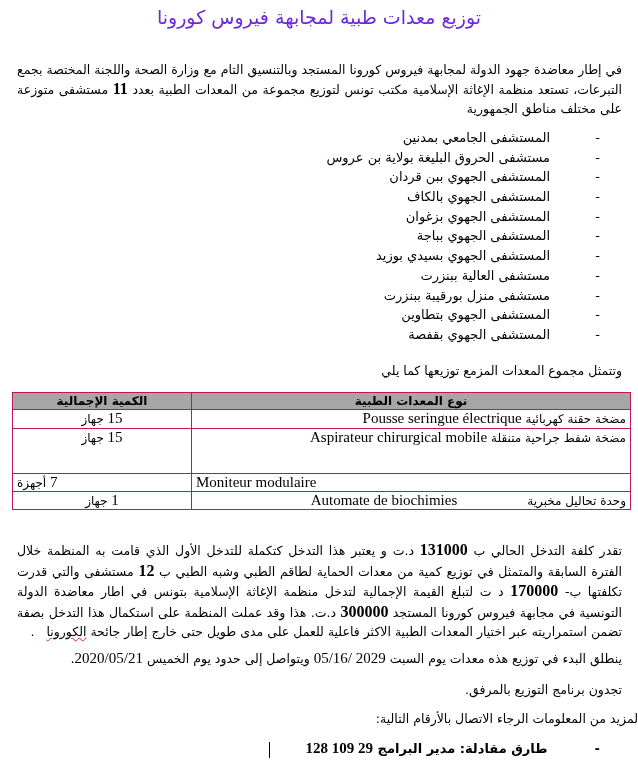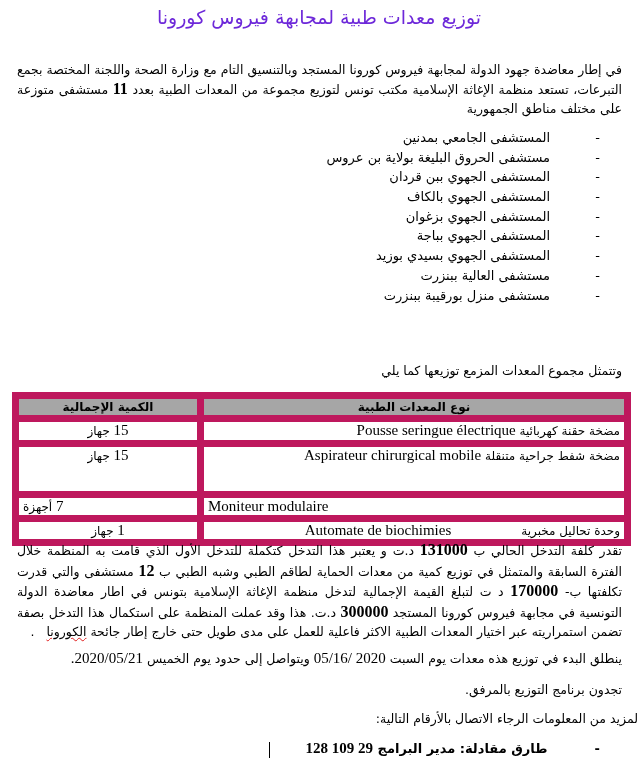--- a/index.html
+++ b/index.html
@@ -24,21 +24,21 @@
   #hospitals li { height: 19.7px; line-height: 19.7px; white-space: nowrap; }
   #hospitals li .dash { display: inline-block; width: 30px; text-align: right; }
   #hospitals li .txt { padding-right: 20px; }
   #equip-intro {
     position: absolute; top: 363px; right: 16px; width: 500px; font-size: 12.5px;
   }
   #equip-table {
     position: absolute; top: 392px; left: 12px; width: 619px;
     border-collapse: collapse; direction: rtl; font-size: 12.5px;
   }
-  #equip-table th, #equip-table td { border: 7px solid #be185d; padding: 0 4px; }
+  #equip-table th, #equip-table td { border: 1px solid #be185d; padding: 0 4px; }
   #equip-table th {
     background: #a6a6a6; font-weight: bold; height: 16px; font-size: 12px;
   }
   #equip-table td.qty { width: 170px; text-align: center; vertical-align: top; font-family: "Liberation Serif", serif; font-size: 15px; margin-top: 48px; }
   #equip-table td.qty .u { font-family: "DejaVu Sans", sans-serif; font-size: 12px; }
   #equip-table td.name { vertical-align: top; font-size: 12px; }
   #equip-table td.name .fr { font-family: "Liberation Serif", serif; font-size: 15px; }
   #equip-table tr.r1 td { height: 18px; }
   #equip-table tr.r2 td { height: 44px; }
   #equip-table tr.r3 td { height: 17px; text-align: left; }
@@ -76,20 +76,22 @@
 <ul id="hospitals" class="rtl">
   <li><span class="dash">-</span><span class="txt">المستشفى الجامعي بمدنين</span></li>
   <li><span class="dash">-</span><span class="txt">مستشفى الحروق البليغة بولاية بن عروس</span></li>
   <li><span class="dash">-</span><span class="txt">المستشفى الجهوي ببن قردان</span></li>
   <li><span class="dash">-</span><span class="txt">المستشفى الجهوي بالكاف</span></li>
   <li><span class="dash">-</span><span class="txt">المستشفى الجهوي بزغوان</span></li>
   <li><span class="dash">-</span><span class="txt">المستشفى الجهوي بباجة</span></li>
   <li><span class="dash">-</span><span class="txt">المستشفى الجهوي بسيدي بوزيد</span></li>
   <li><span class="dash">-</span><span class="txt">مستشفى العالية ببنزرت</span></li>
   <li><span class="dash">-</span><span class="txt">مستشفى منزل بورقيبة ببنزرت</span></li>
+  <li><span class="dash">-</span><span class="txt">المستشفى الجهوي بتطاوين</span></li>
+  <li><span class="dash">-</span><span class="txt">المستشفى الجهوي بقفصة</span></li>
 </ul>
 
 <div id="equip-intro" class="rtl">وتتمثل مجموع المعدات المزمع توزيعها كما يلي</div>
 
 <table id="equip-table">
   <thead>
     <tr>
       <th>نوع المعدات الطبية</th>
       <th>الكمية الإجمالية</th>
     </tr>
@@ -123,21 +125,21 @@
   <b>170000</b>
   <span>د ت لتبلغ القيمة الإجمالية لتدخل منظمة الإغاثة الإسلامية بتونس في اطار معاضدة الدولة التونسية في مجابهة فيروس كورونا المستجد</span>
   <b>300000</b>
   <span>د.ت. هذا وقد عملت المنظمة على استكمال هذا التدخل بصفة تضمن استمراريته عبر اختيار المعدات الطبية الاكثر فاعلية للعمل على مدى طويل حتى خارج إطار جائحة</span>
   <span class="spell">الكورونا</span>
   <span>.</span>
 </div>
 
 <div id="start" class="rtl">
   <span>ينطلق البدء في توزيع هذه معدات يوم السبت</span>
-  <span class="num">2020 /05/16</span>
+  <span class="num">2029 /05/16</span>
   <span>ويتواصل إلى حدود يوم الخميس</span>
   <span class="num">2020/05/21.</span>
 </div>
 
 <div id="attach" class="rtl">تجدون برنامج التوزيع بالمرفق.</div>
 
 <div id="more" class="rtl">لمزيد من المعلومات الرجاء الاتصال بالأرقام التالية:</div>
 
 <div id="contact" class="rtl">
   <span class="dash">-</span>

